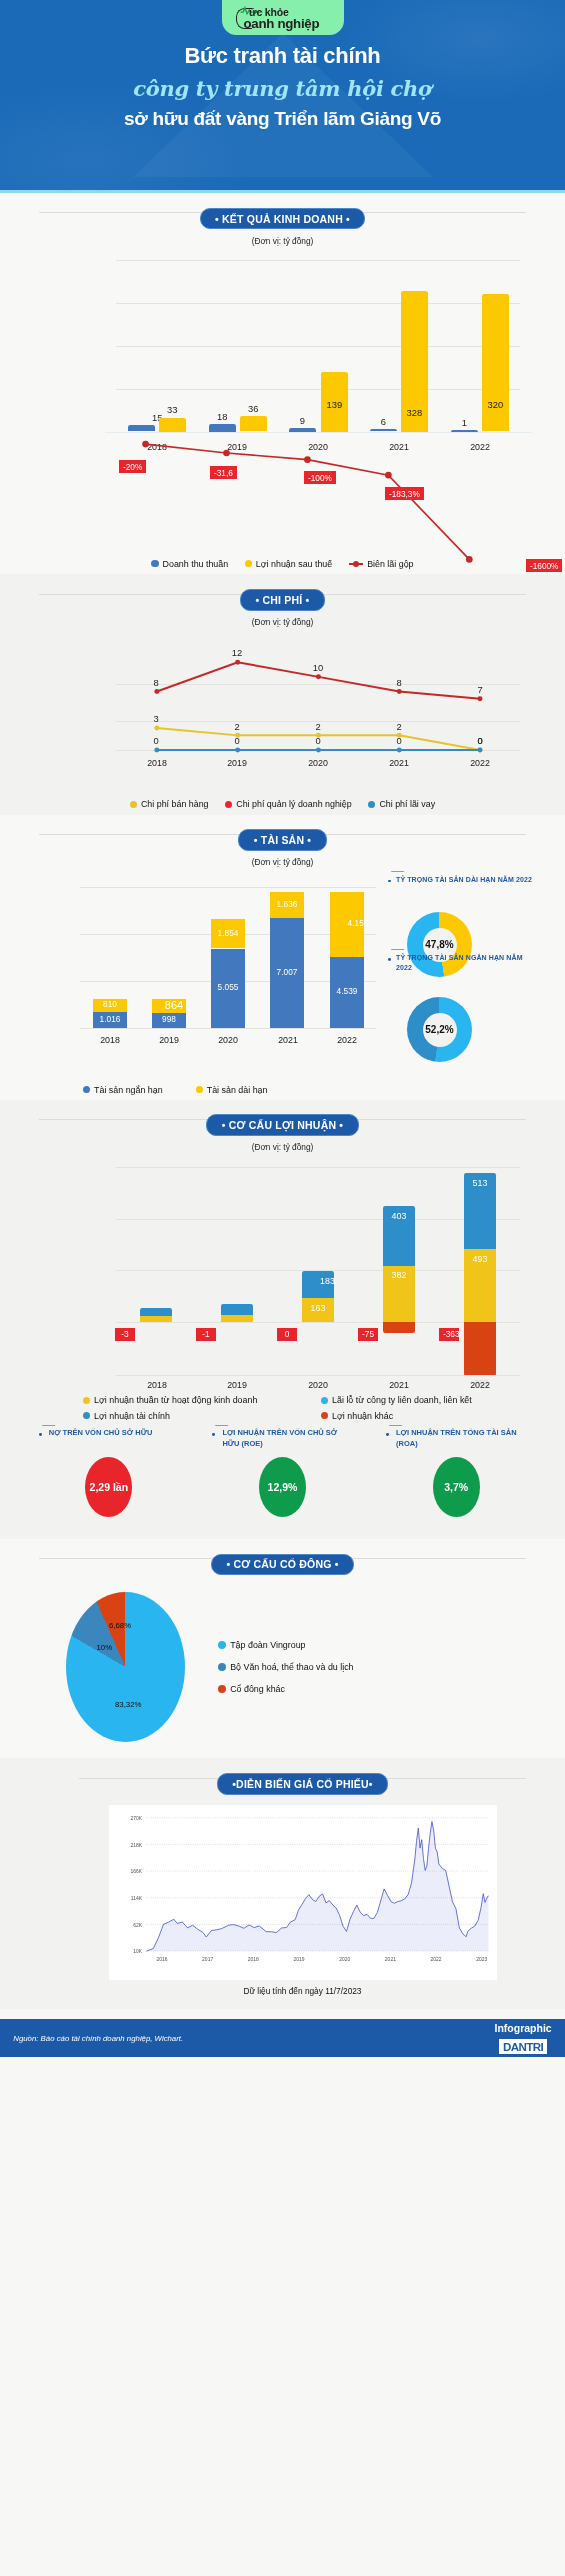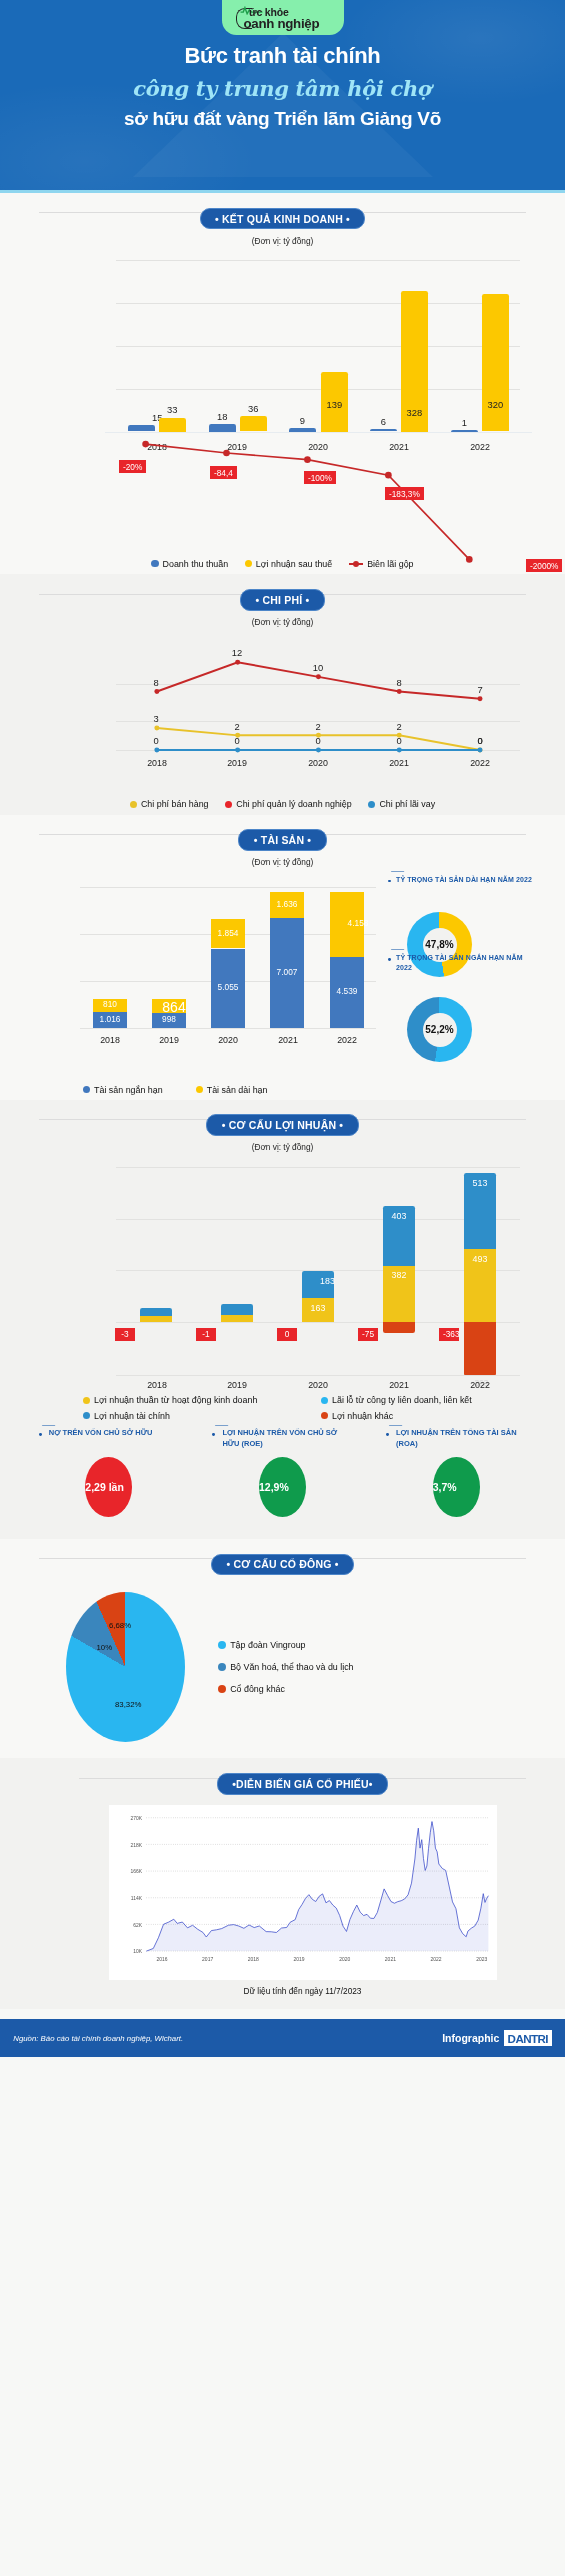--- a/index.html
+++ b/index.html
@@ -133,39 +133,39 @@
   }
   .kpi-title .tick{
     position:absolute; left:0; top:-3.3px; width:13.3px; height:7.8px;
     border-top:0.8px solid #7aa0cc; transform:skewX(-32deg);
   }
   .kpi-title .tickdot{
     position:absolute; left:-1.1px; top:5px; width:2.8px;height:2.8px;border-radius:50%;background:#1c5aa8;
   }
   .ellipse{
     margin:6.6px auto 0; width:47px; height:60px; border-radius:50%;
-    display:flex;align-items:center;
+    display:flex;align-items:center;justify-content:center;
     color:#fff; font-size:10.5px; font-weight:700;
   }
 
   
   .pie{ width:119px; height:150px; border-radius:50%; position:relative; }
   .pie-lab{ position:absolute; font-size:7.8px; color:#111; }
 
   
   .stock-wrap{ width:388px; margin:7.8px auto 0; background:#fff; padding:5.5px 3.3px 2.2px; }
   .stock-note{ text-align:center; font-size:8.3px; margin-top:5.5px; color:#111; }
 
   
   .footer{
     background:#1c5aa8; height:38px; display:flex; align-items:center;
     justify-content:space-between; padding:0 13.3px; margin-top:10px;
   }
   .src{ color:#fff; font-size:7.8px; font-style:italic; }
-  .brand{ display:flex; align-items:center; gap:4.4px; }
+  .brand{ display:flex; align-items:center; gap:4.4px;flex-direction:column; }
   .brand .ig{ color:#fff; font-size:10.5px; font-weight:700; }
   .brand .dt{ background:#fff; color:#1c5aa8; font-size:11.6px; font-weight:900; padding:1.1px 3.9px; letter-spacing:-0.6px;}
 </style>
 </head>
 <body>
 
 <div class="page">
 
   <div class="header">
     <div class="waves"></div>
@@ -230,24 +230,24 @@
         <div class="xlabel" style="left: 422px; width: 50px; top: 193px;">2022</div>
         <svg width="499" height="388" style="position: absolute; left: 0px; top: 0px; pointer-events: none;" viewBox="0 0 900 700">
           <path d="M203 352 L349 368 L495 380 L641 408 L787 560 " fill="none" stroke="#c62828" stroke-width="3"></path>
           <circle cx="203" cy="352" r="6" fill="#c62828"></circle>
           <circle cx="349" cy="368" r="6" fill="#c62828"></circle>
           <circle cx="495" cy="380" r="6" fill="#c62828"></circle>
           <circle cx="641" cy="408" r="6" fill="#c62828"></circle>
           <circle cx="787" cy="560" r="6" fill="#c62828"></circle>
         </svg>
         <div class="redbox" style="left: 86px; top: 211px;">-20%</div>
-        <div class="redbox" style="left: 177px; top: 217px;">-84,4</div>
+        <div class="redbox" style="left: 177px; top: 217px;">-31,6</div>
         <div class="redbox" style="left: 271px; top: 222px;">-100%</div>
         <div class="redbox" style="left: 352px; top: 238px;">-183,3%</div>
-        <div class="redbox" style="left: 493px; top: 310px;">-2000%</div>
+        <div class="redbox" style="left: 493px; top: 310px;">-1600%</div>
       </div>
 
     <div class="legend" style="margin-top:-78px;">
       <span class="lg">
         <i class="dot" style="background:#4178be"></i>
         <span>Doanh thu thuần</span>
       </span>
       <span class="lg">
         <i class="dot" style="background:#fcc800"></i>
         <span>Lợi nhuận sau thuế</span>
@@ -339,21 +339,21 @@
         <div class="gridline" style="top: 16.6px; left: 58px; width: 296px;"></div>
         <div class="gridline" style="top: 158px; left: 58px; width: 296px;"></div>
         <div class="bar bar-blue" style="left: 71px; width: 34px; height: 16px; top: 142px; position: absolute; border-radius: 0px;"></div>
         <div class="bar bar-yellow" style="left: 71px; width: 34px; height: 12.7px; top: 129px; position: absolute; border-radius: 0px;"></div>
         <div class="bar-val" style="left: 71px; width: 34px; top: 144px; color: rgb(255, 255, 255); font-size: 8.3px;">1.016</div>
         <div class="bar-val" style="left: 71px; width: 34px; top: 129px; color: rgb(255, 255, 255); font-size: 8.3px;">810</div>
         <div class="xlabel" style="left: 63px; width: 50px; top: 165px;">2018</div>
         <div class="bar bar-blue" style="left: 130px; width: 34px; height: 15.7px; top: 142px; position: absolute; border-radius: 0px;"></div>
         <div class="bar bar-yellow" style="left: 130px; width: 34px; height: 13.6px; top: 129px; position: absolute; border-radius: 0px;"></div>
         <div class="bar-val" style="left: 130px; width: 34px; top: 144px; color: rgb(255, 255, 255); font-size: 8.3px;">998</div>
-        <div class="bar-val" style="left: 130px; width: 44px; top: 129px; color: rgb(255, 255, 255); font-size: 14px;">864</div>
+        <div class="bar-val" style="left: 130px; width: 44px; top: 129px; color: rgb(255, 255, 255); font-size: 11px;">864</div>
         <div class="xlabel" style="left: 122px; width: 50px; top: 165px;">2019</div>
         <div class="bar bar-blue" style="left: 189px; width: 34px; height: 79px; top: 79px; position: absolute; border-radius: 0px;"></div>
         <div class="bar bar-yellow" style="left: 189px; width: 34px; height: 29px; top: 49px; position: absolute; border-radius: 0px;"></div>
         <div class="bar-val" style="left: 189px; width: 34px; top: 112px; color: rgb(255, 255, 255); font-size: 8.3px;">5.055</div>
         <div class="bar-val" style="left: 189px; width: 34px; top: 58px; color: rgb(255, 255, 255); font-size: 8.3px;">1.854</div>
         <div class="xlabel" style="left: 181px; width: 50px; top: 165px;">2020</div>
         <div class="bar bar-blue" style="left: 248px; width: 34px; height: 110px; top: 48px; position: absolute; border-radius: 0px;"></div>
         <div class="bar bar-yellow" style="left: 248px; width: 34px; height: 26px; top: 22px; position: absolute; border-radius: 0px;"></div>
         <div class="bar-val" style="left: 248px; width: 34px; top: 97px; color: rgb(255, 255, 255); font-size: 8.3px;">7.007</div>
         <div class="bar-val" style="left: 248px; width: 34px; top: 29px; color: rgb(255, 255, 255); font-size: 8.3px;">1.636</div>

